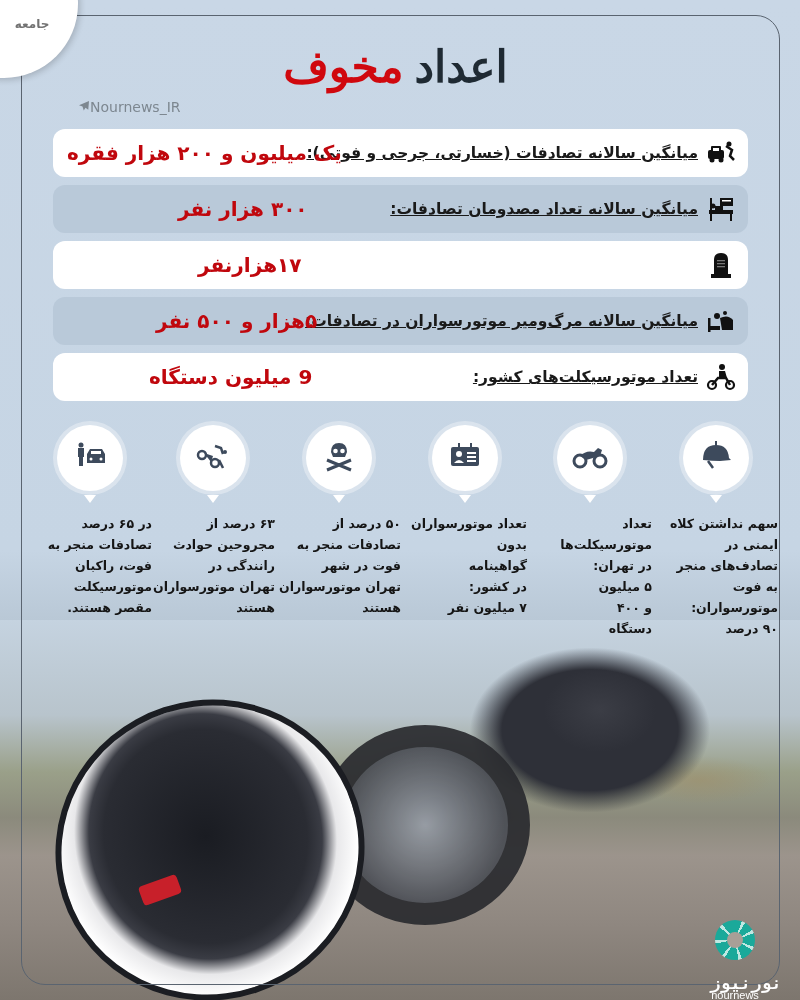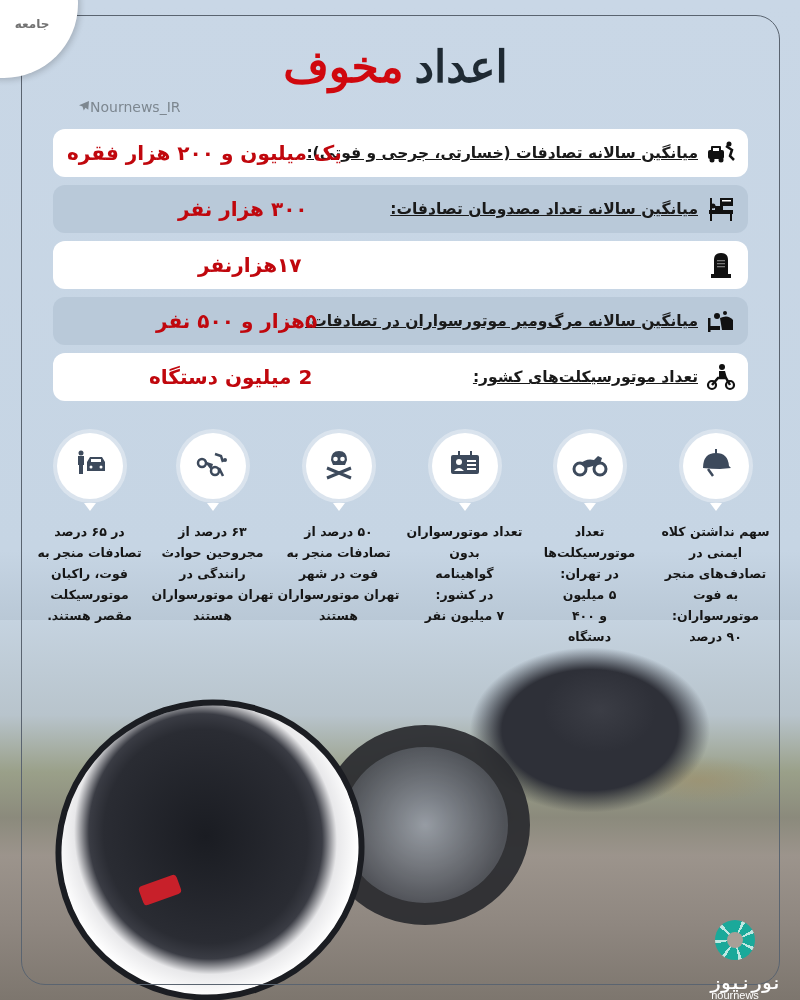--- a/index.html
+++ b/index.html
@@ -82,21 +82,21 @@
       white-space: nowrap;
       text-decoration: underline;
     }
     .row .rvalue {
       position: absolute; top: 0; line-height: 48px;
       font-family: "DejaVu Sans", sans-serif; font-weight: bold; font-size: 20px; color: #c0070d;
       white-space: nowrap;
     }
 
     .stats { position: absolute; left: 40px; top: 425px; width: 720px; height: 210px; }
-    .stat { position: absolute; top: 8px; width: 125px; text-align: center; }
+    .stat { position: absolute; top: 0; width: 125px; }
     .stat .bubble {
       width: 66px; height: 66px; margin: 0 auto; border-radius: 50%;
       background: #ffffff; position: relative;
       box-shadow: 0 0 0 4px rgba(255,255,255,0.35);
       display: flex; align-items: center; justify-content: center;
     }
     .stat .bubble::after {
       content: ""; position: absolute; bottom: -12px; left: 50%; margin-left: -6px;
       border-left: 6px solid transparent; border-right: 6px solid transparent;
       border-top: 8px solid #ffffff;
@@ -210,21 +210,21 @@
     <span class="ricon">
       <svg viewBox="0 0 30 30">
           <circle cx="6" cy="23" r="4" fill="none" stroke="#111" stroke-width="2.2"></circle>
           <circle cx="24" cy="23" r="4" fill="none" stroke="#111" stroke-width="2.2"></circle>
           <path d="M6 23 L12 16 L20 16 L24 23" stroke="#111" stroke-width="2.5" fill="none"></path>
           <circle cx="16" cy="5" r="3" fill="#111"></circle>
           <path d="M13 9 L19 9 L21 16 L13 16 Z" fill="#111"></path>
         </svg>
     </span>
     <span class="rlabel">تعداد موتورسیکلت‌های کشور:</span>
-    <span class="rvalue" style="left:96px">2 میلیون دستگاه</span>
+    <span class="rvalue" style="left:96px">9 میلیون دستگاه</span>
   </div>
 </div>
 
 <div class="stats">
 
   <div class="stat" style="left:613px">
     <div class="bubble">
       <span>
         <svg viewBox="0 0 36 36">
             <path d="M5 22 Q5 7 18 7 Q30 7 31 20 L33 22 L22 23 Q14 23 5 22 Z" fill="#3d4a5c"></path>

